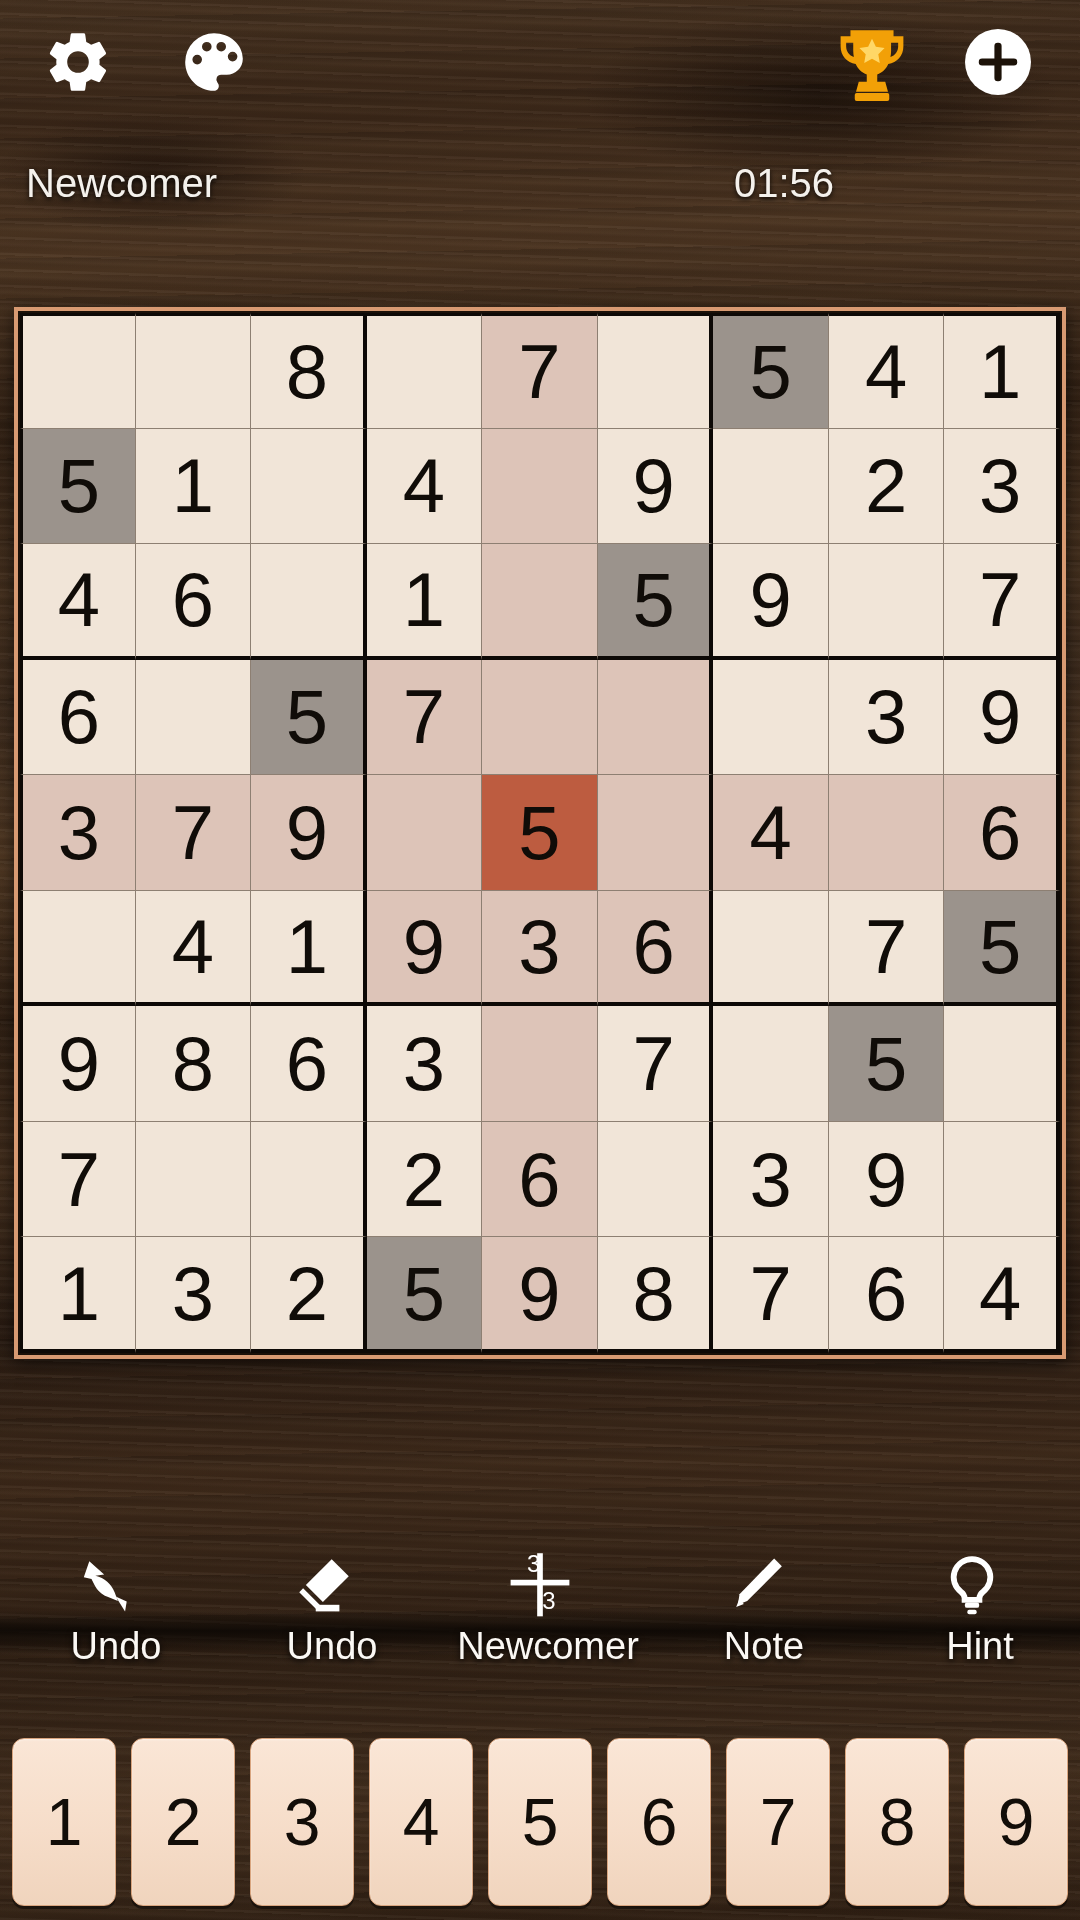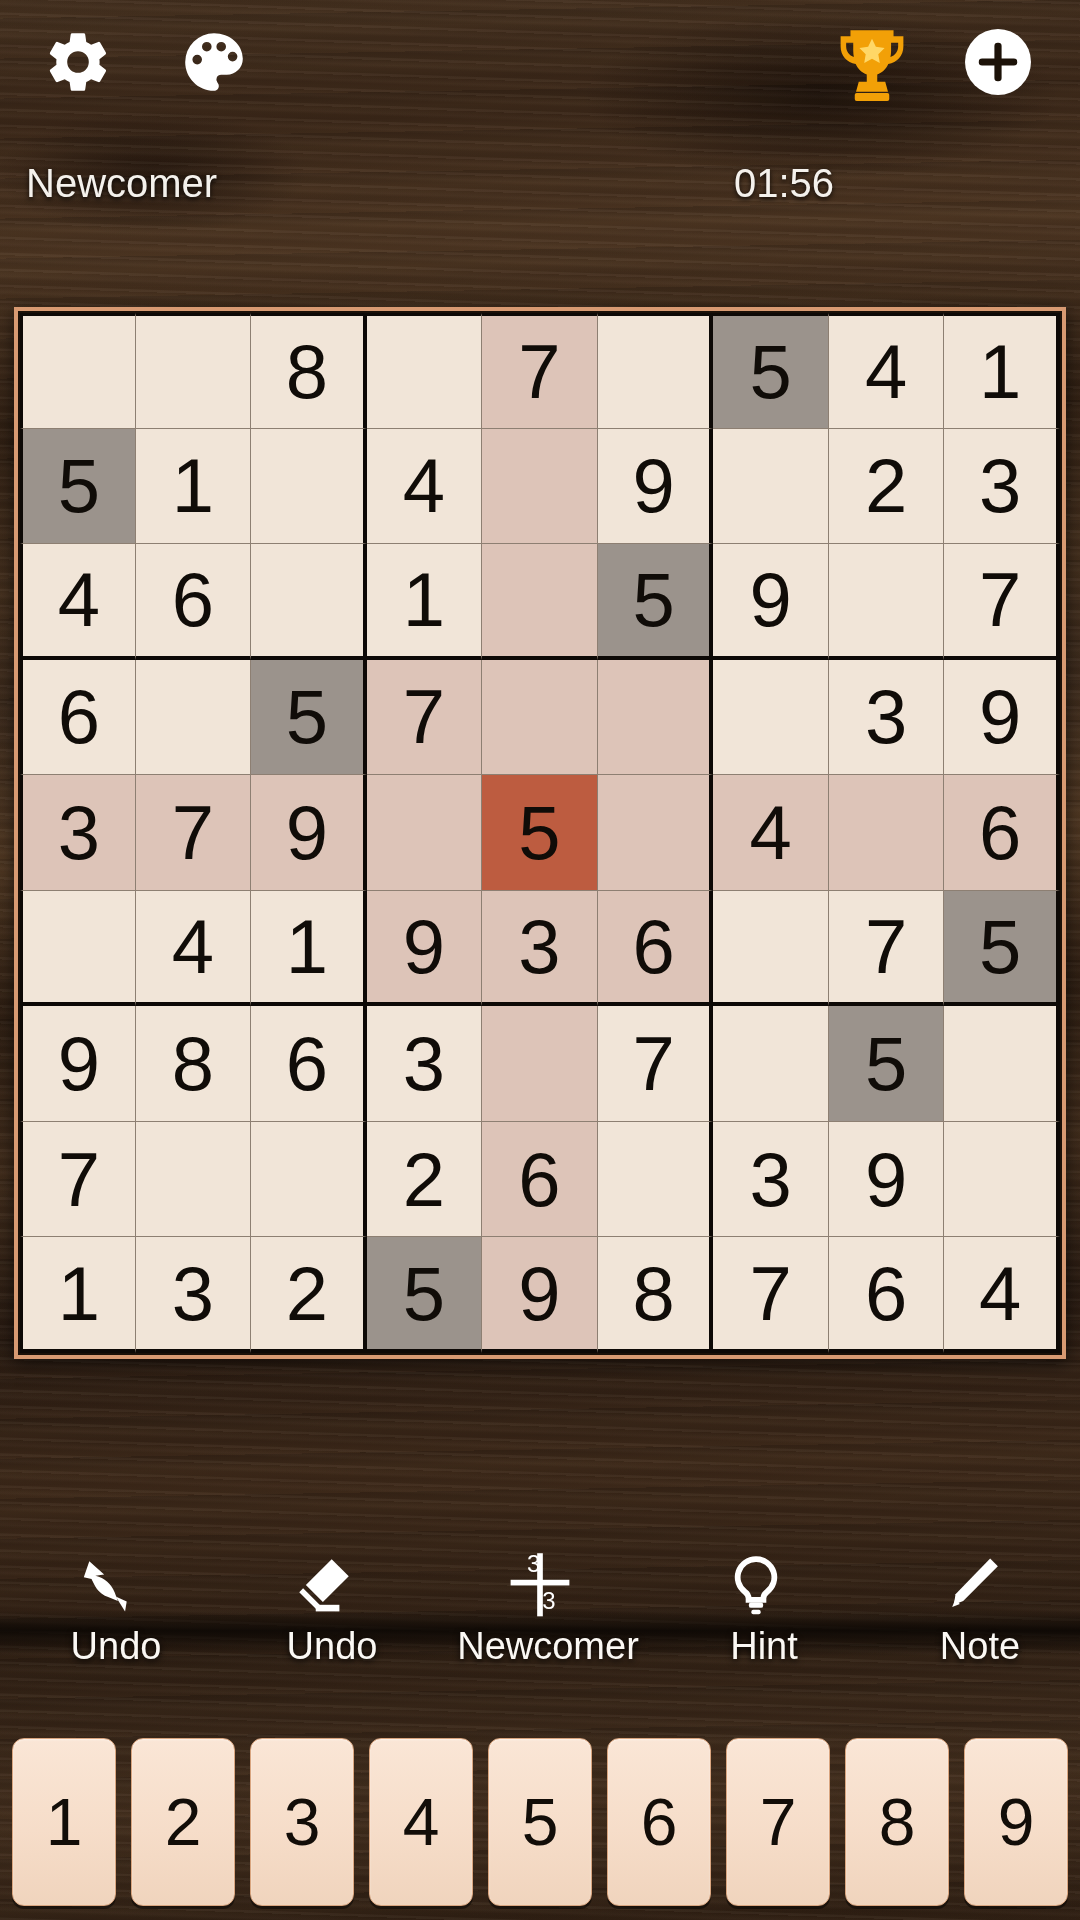--- a/index.html
+++ b/index.html
@@ -306,36 +306,36 @@
         <rect x="15.7" y="2.4" width="2.6" height="29" fill="#ffffff"></rect>
         <text x="18" y="28" font-family="Liberation Sans, sans-serif" font-size="11" fill="#ffffff">3</text>
       </svg>
     </div>
     <div class="action-label">Newcomer</div>
   </div>
 
   <div class="action-item">
     <div class="action-icon">
       <svg viewBox="0 0 24 24" width="66" height="66">
+        <path fill="#ffffff" d="M18.6 2.4 L21.4 5.2 L8.8 17.8 L5.4 19.2 L6.0 15.4 z"></path>
+        <path fill="#ffffff" d="M4.8 20.0 L7.6 18.9 L5.9 17.2 z"></path>
+      </svg>
+    </div>
+    <div class="action-label">Note</div>
+  </div>
+
+  <div class="action-item">
+    <div class="action-icon">
+      <svg viewBox="0 0 24 24" width="66" height="66">
         <path fill="none" stroke="#ffffff" stroke-width="2.1" d="M12 2.6a6.6 6.6 0 0 0-4.0 11.9c.8.6 1.3 1.4 1.3 2.3v.6h5.4v-.6c0-.9.5-1.7 1.3-2.3A6.6 6.6 0 0 0 12 2.6z"></path>
         <rect x="9.4" y="18.4" width="5.2" height="1.9" rx="0.8" fill="#ffffff"></rect>
         <rect x="10.3" y="21.0" width="3.4" height="1.6" rx="0.7" fill="#ffffff"></rect>
       </svg>
     </div>
     <div class="action-label">Hint</div>
-  </div>
-
-  <div class="action-item">
-    <div class="action-icon">
-      <svg viewBox="0 0 24 24" width="66" height="66">
-        <path fill="#ffffff" d="M18.6 2.4 L21.4 5.2 L8.8 17.8 L5.4 19.2 L6.0 15.4 z"></path>
-        <path fill="#ffffff" d="M4.8 20.0 L7.6 18.9 L5.9 17.2 z"></path>
-      </svg>
-    </div>
-    <div class="action-label">Note</div>
   </div>
 </div>
 
 <div id="numpad">
     <div class="numkey">1</div>
     <div class="numkey">2</div>
     <div class="numkey">3</div>
     <div class="numkey">4</div>
     <div class="numkey">5</div>
     <div class="numkey">6</div>

